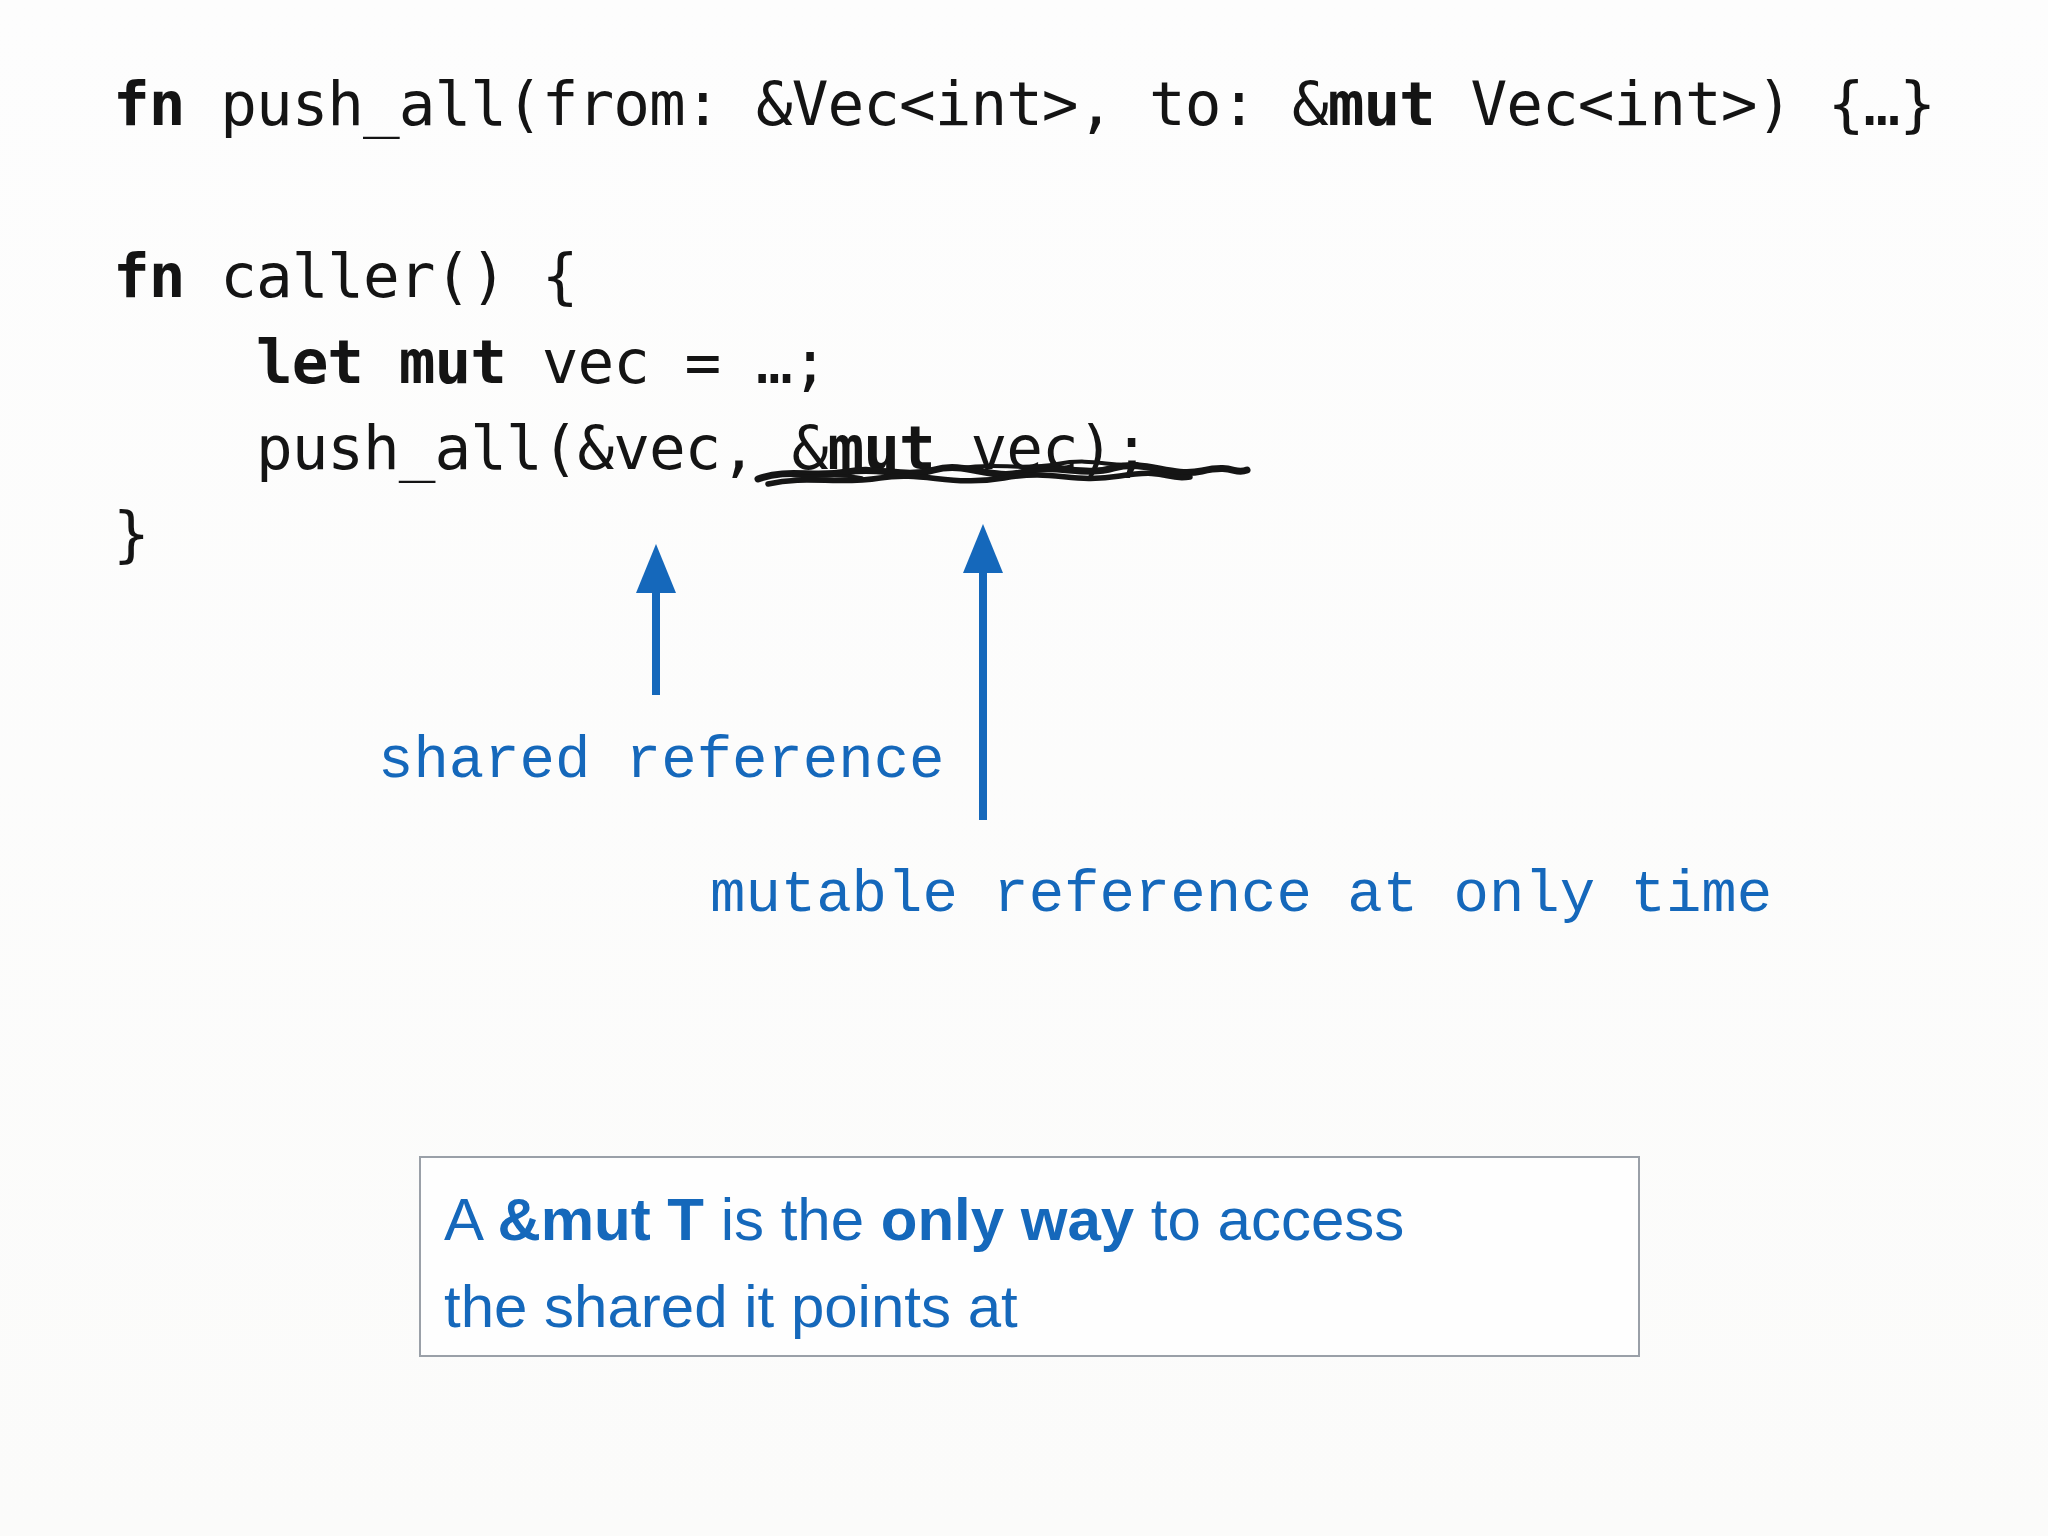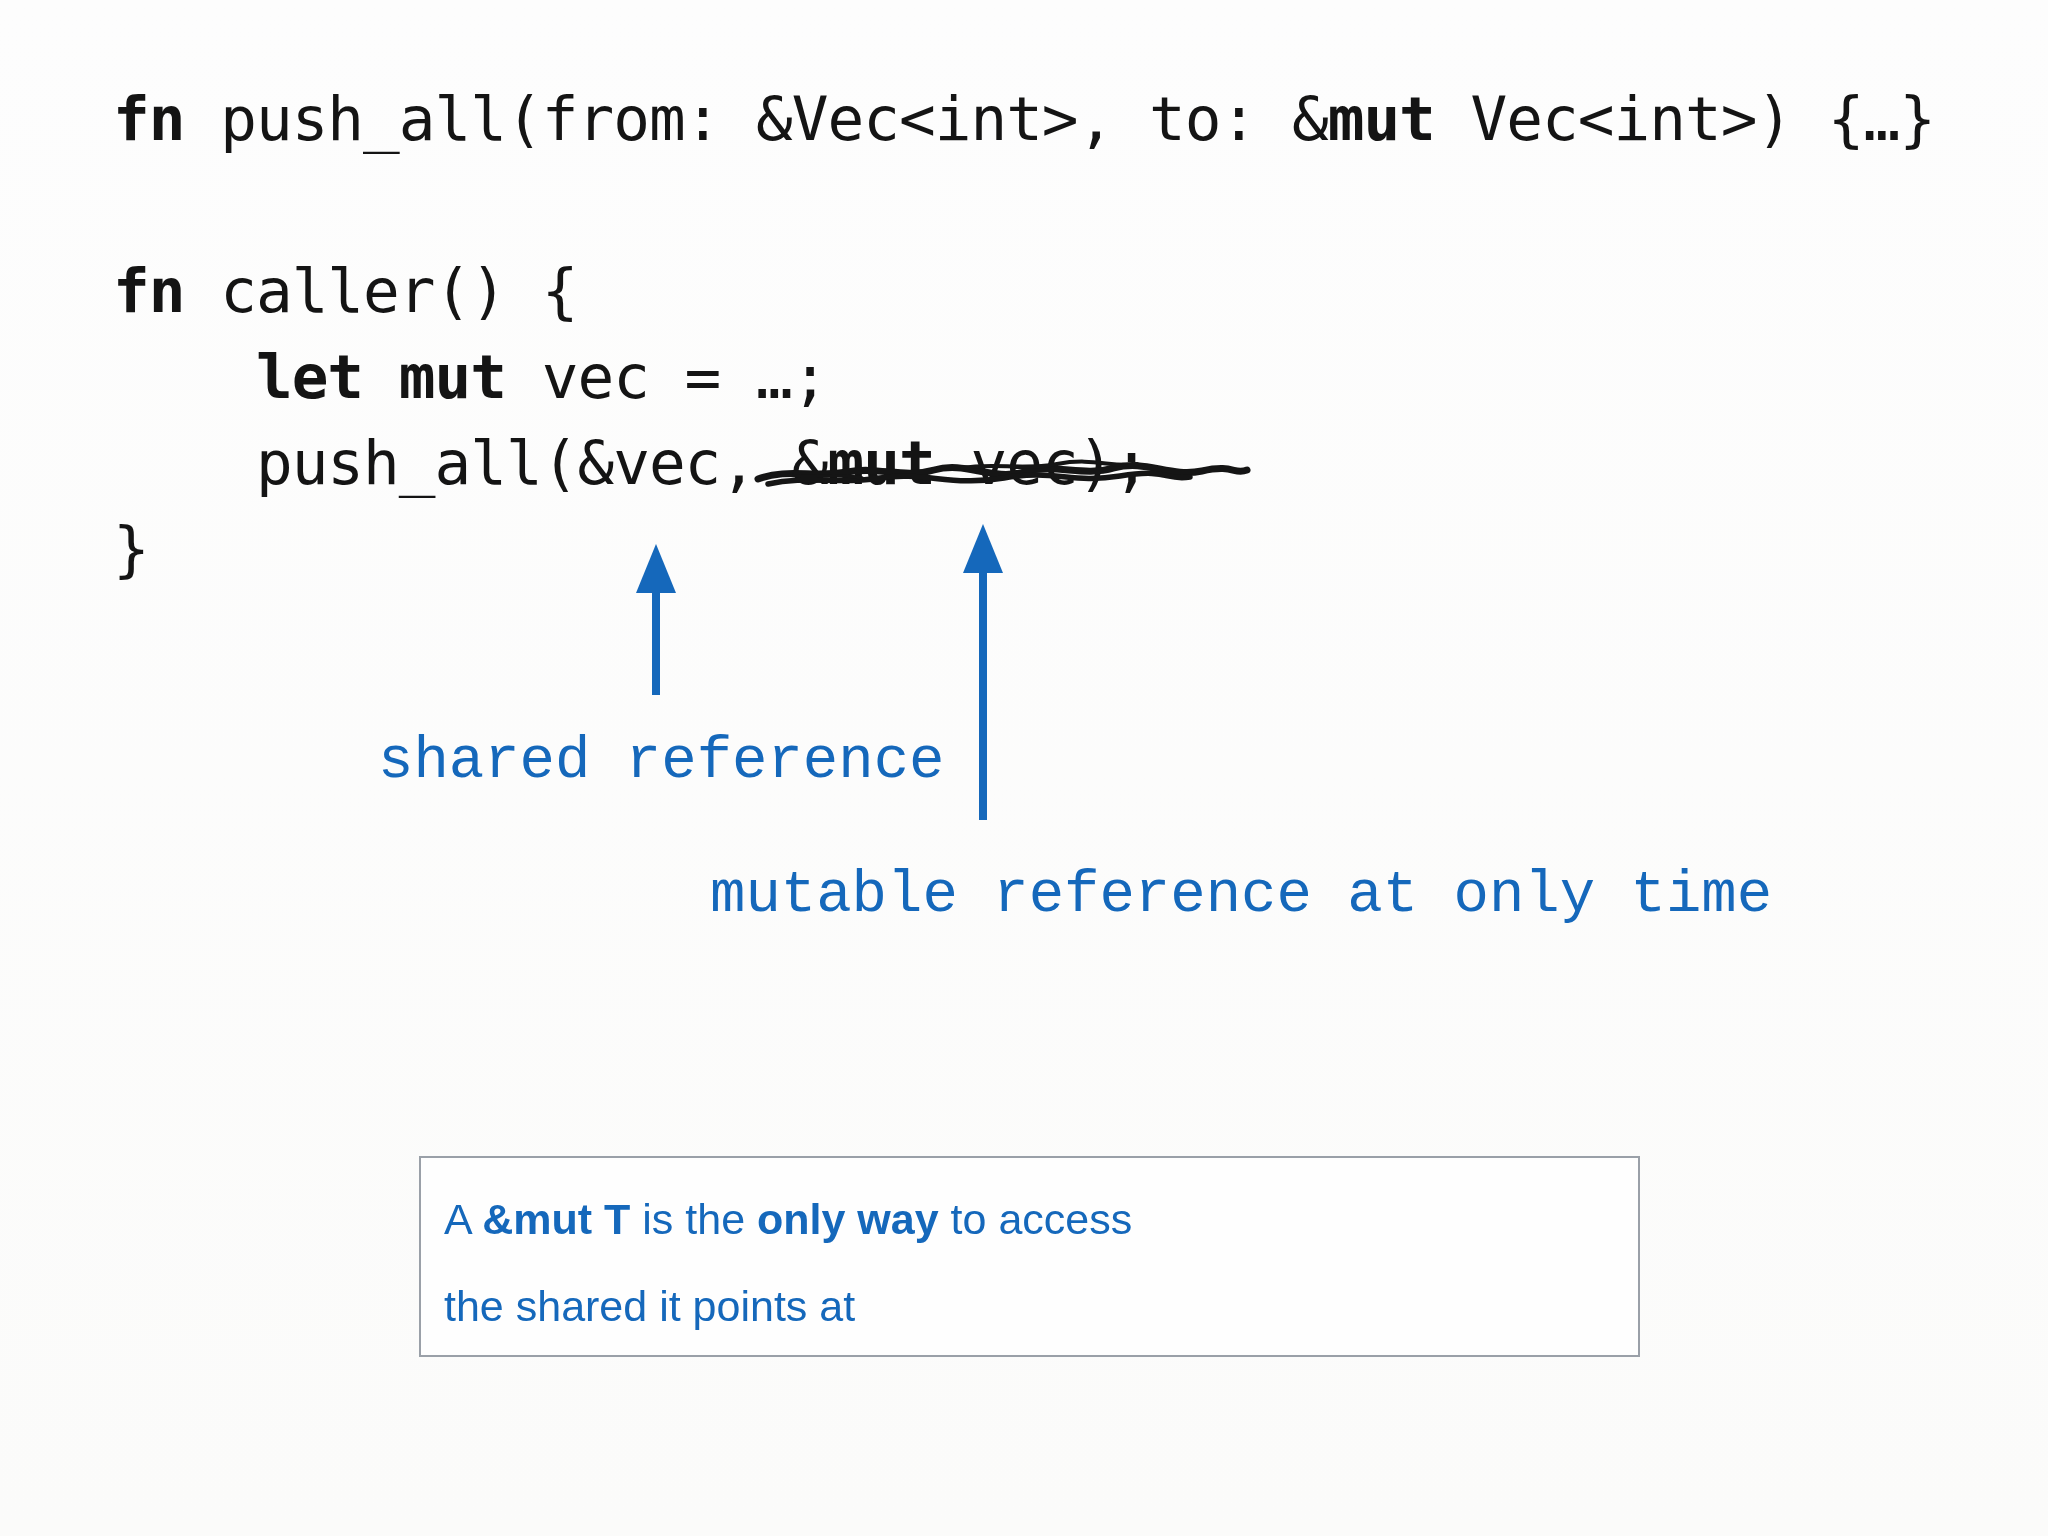--- a/index.html
+++ b/index.html
@@ -7,40 +7,40 @@
     width:2048px;height:1536px;
     background:#ffffff;
     font-family:"Liberation Sans",sans-serif;
   }
   .slide{
     position:relative;width:2048px;height:1536px;overflow:hidden;
     background:linear-gradient(180deg,#fdfdfd 0%,#fbfbfa 100%);
   }
   
   .code{
-    position:absolute;left:113px;top:76px;margin:0;
+    position:absolute;left:113px;top:61px;margin:0;
     font-family:"DejaVu Sans Mono",monospace;
     font-size:61px;line-height:86px;
     color:#141414;white-space:pre;letter-spacing:-1px;
   }
   .code .b{font-weight:bold;}
   
   .blue-label{
     position:absolute;color:#1568bb;
     font-family:Liberation Mono, monospace;
   }
   .lbl-shared{left:378px;top:728px;font-size:59px;}
   .lbl-error{left:710px;top:852px;font-size:59px;line-height:88px;}
   .lbl-error .b{font-weight:bold;}
   
   .callout{
     position:absolute;left:419px;top:1156px;width:1221px;height:201px;
     box-sizing:border-box;border:2px solid #9aa0a8;background:#fefefe;
     padding:18px 10px 0 23px;
-    color:#1568bb;font-size:43px;line-height:87px;
+    color:#1568bb;font-size:60px;line-height:87px;
   }
   .callout .b{font-weight:bold;}
   .abs{position:absolute;}
   svg{display:block;}
 </style>
 </head>
 <body>
 
 <div class="slide">
 

